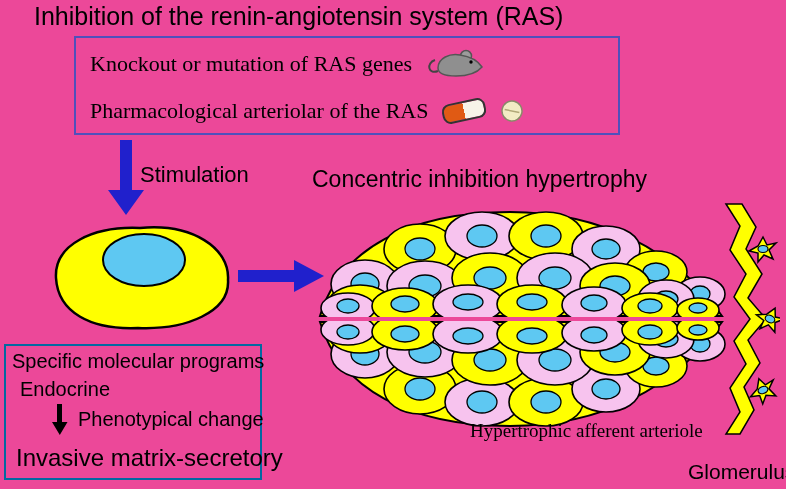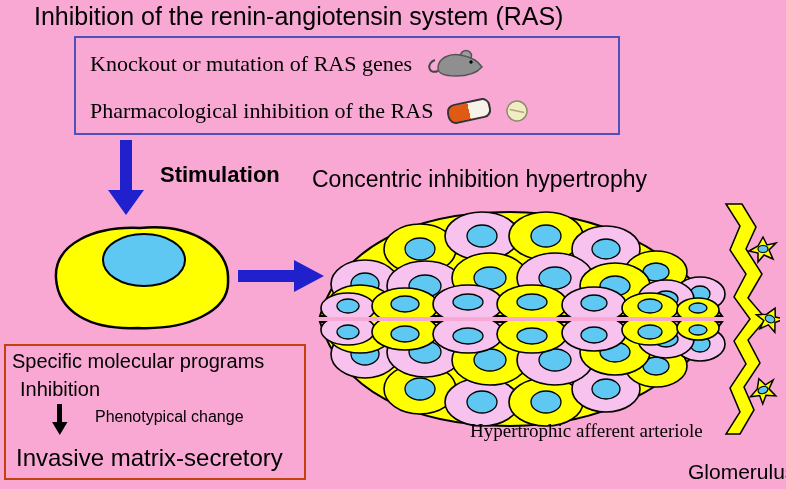--- a/index.html
+++ b/index.html
@@ -1,45 +1,45 @@
 <!DOCTYPE html>
 <html><head>
 <meta charset="utf-8">
 <style>
   html,body { margin:0; padding:0; background:#ffffff; }
   .canvas {
-    position:relative; width:786px; height:489px; background:#f9a8d4;
+    position:relative; width:786px; height:489px; background:#ec4899;
     font-family:"Liberation Sans", sans-serif; color:#000; overflow:hidden;
   }
   .abs { position:absolute; }
   .title { left:34px; top:2px; font-size:25px; white-space:nowrap; }
   .inputs-box {
     left:74px; top:36px; width:546px; height:99px; border:2px solid #5050bb;
     box-sizing:border-box; display:flex; flex-direction:column; justify-content:space-around;
     padding:0 14px;
     font-family:Liberation Serif, serif;
   }
   .input-row { display:flex; align-items:center; gap:14px; font-size:22px; white-space:nowrap; }
   .capsule {
     display:inline-block; width:40px; height:16px; border-radius:8px; border:2px solid #333;
     background:linear-gradient(90deg,#e05a14 0 50%, #f7f3e8 50% 100%);
     transform:rotate(-12deg);
   }
-  .stim-label { left:160px; top:162px; font-size:22px;font-weight:bold; }
+  .stim-label { left:140px; top:162px; font-size:22px; }
   .heading { left:312px; top:166px; font-size:23px; white-space:nowrap; }
   .renin-label { left:75px; top:292px; font-size:23px; white-space:nowrap; }
   .arteriole-label { left:470px; top:420px; font-size:19px; white-space:nowrap;font-family:Liberation Serif, serif; }
   .glomerulus-label { left:688px; top:460px; font-size:21px; white-space:nowrap; }
   .programs-box {
-    left:4px; top:344px; width:302px; height:136px; border:2px solid #c2410c;
+    left:4px; top:344px; width:258px; height:136px; border:2px solid #0369a1;
     box-sizing:border-box;
   }
   .programs-box .t  { position:absolute; left:6px;  top:4px;  font-size:20px; white-space:nowrap; }
   .programs-box .e  { position:absolute; left:14px; top:32px; font-size:20px; white-space:nowrap; }
-  .programs-box .p  { position:absolute; left:89px; top:62px; font-size:16px; white-space:nowrap; }
+  .programs-box .p  { position:absolute; left:72px; top:62px; font-size:20px; white-space:nowrap; }
   .programs-box .i  { position:absolute; left:10px; top:98px; font-size:24px; white-space:nowrap; }
   .programs-box .ar { position:absolute; left:46px; top:58px; }
   
   .cy { fill:#ffff00; stroke:#000; stroke-width:1.6; }
   .cp { fill:#f7c3ee; stroke:#000; stroke-width:1.6; }
   .nu { fill:#5ec8f2; stroke:#000; stroke-width:1.3; }
 </style>
 </head>
 <body>
 
@@ -51,21 +51,21 @@
     <div class="input-row">
       <span>Knockout or mutation of RAS genes</span>
       <svg width="58" height="34" viewBox="0 0 58 34">
         <path d="M 12 24 C 2 28, 0 16, 9 13" fill="none" stroke="#444" stroke-width="2"></path>
         <circle cx="40" cy="9" r="5.5" fill="#9c9c9c" stroke="#555" stroke-width="1.5"></circle>
         <path d="M 12 21 C 12 11, 24 6, 34 8 C 44 9.5, 52 14, 56 20 C 50 27, 40 29, 30 29 C 20 29, 12 27, 12 21 Z" fill="#8f8f8f" stroke="#555" stroke-width="1.5"></path>
         <circle cx="45" cy="15" r="1.7" fill="#000"></circle>
       </svg>
     </div>
     <div class="input-row">
-      <span>Pharmacological inhibition of the RAS</span>
+      <span>Pharmacological arteriolar of the RAS</span>
       <span class="capsule"></span>
       <svg width="24" height="24" viewBox="0 0 24 24" style="transform:rotate(12deg)">
         <circle cx="12" cy="12" r="10" fill="#f2ecc4" stroke="#8a8a6a" stroke-width="1.5"></circle>
         <line x1="4.5" y1="12" x2="19.5" y2="12" stroke="#b0a878" stroke-width="1.5"></line>
       </svg>
     </div>
   </div>
 
   <svg class="abs" style="left:108px; top:140px;" width="36" height="76" viewBox="0 0 36 76">
     <polygon points="12,0 24,0 24,50 36,50 18,75 0,50 12,50" fill="#2020cc"></polygon>
@@ -152,21 +152,21 @@
       <use href="#stellcell" transform="translate(460,125) rotate(25)"></use>
       <use href="#stellcell" transform="translate(453,196) rotate(-20)"></use>
     </g>
   </svg>
 
   <div class="abs arteriole-label">Hypertrophic afferent arteriole</div>
   <div class="abs glomerulus-label">Glomerulus</div>
 
   <div class="abs programs-box">
     <div class="t">Specific molecular programs</div>
-    <div class="e">Inhibition</div>
+    <div class="e">Endocrine</div>
     <svg class="ar" width="16" height="32" viewBox="0 0 16 32">
       <polygon points="5,0 10,0 10,18 15.5,18 7.8,31 0,18 5,18" fill="#000"></polygon>
     </svg>
     <div class="p">Phenotypical change</div>
     <div class="i">Invasive matrix-secretory</div>
   </div>
 
 </div>
 
 </body></html>

